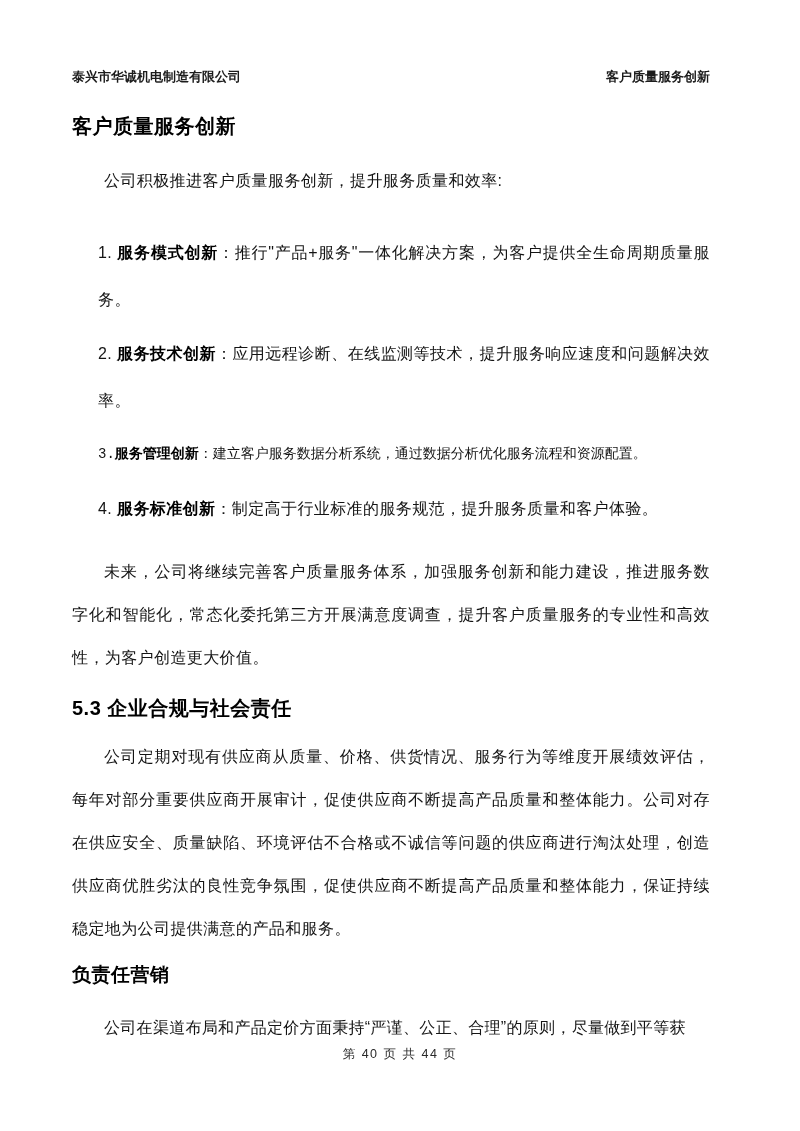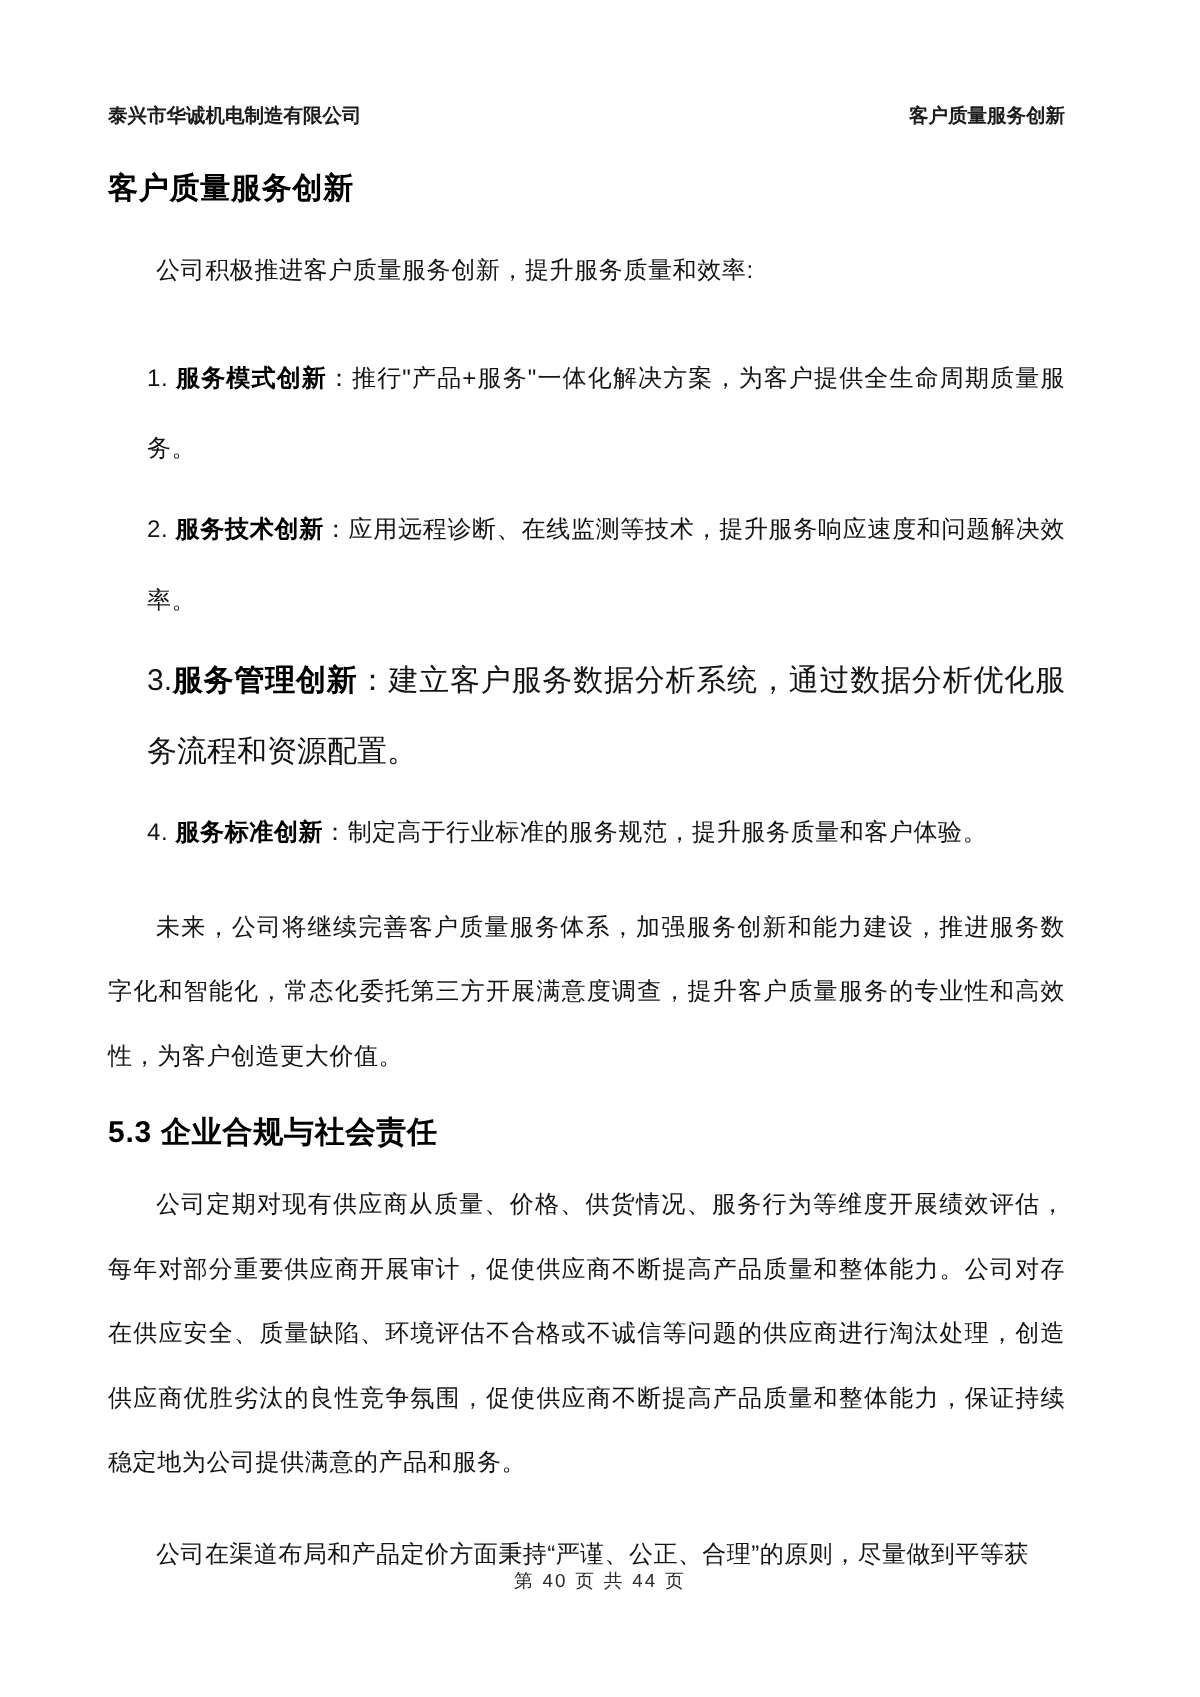--- a/index.html
+++ b/index.html
@@ -65,22 +65,23 @@
   .service-item {
     font-size: 16px;
     line-height: 47px;
     letter-spacing: 0.4px;
     text-align: justify;
     margin: 0 0 7px 0;
     color: #141414;
   }
   
   .service-item:nth-child(3) {
-    font-size: 20px;
+    font-size: 14px;
     letter-spacing: 0px;
+    font-family: Liberation Mono, monospace;
   }
   .item-num { font-weight: 400; }
   .item-label { font-weight: 700; color: #000000; }
   .item-colon { font-weight: 400; }
   .closing { margin-top: 18px; }
   .body-para { margin-top: 14px; }
   .marketing-para {
     margin-top: 18px;
     white-space: nowrap;
     overflow: hidden;
@@ -119,20 +120,21 @@
         <li class="service-item"><span class="item-num">3.</span><span class="item-label">服务管理创新</span><span class="item-colon">：</span><span class="item-text">建立客户服务数据分析系统，通过数据分析优化服务流程和资源配置。</span></li>
         <li class="service-item"><span class="item-num">4. </span><span class="item-label">服务标准创新</span><span class="item-colon">：</span><span class="item-text">制定高于行业标准的服务规范，提升服务质量和客户体验。</span></li>
       </ol>
 
     <p class="para indent closing">未来，公司将继续完善客户质量服务体系，加强服务创新和能力建设，推进服务数字化和智能化，常态化委托第三方开展满意度调查，提升客户质量服务的专业性和高效性，为客户创造更大价值。</p>
 
     <h1 class="heading h-sec">5.3 企业合规与社会责任</h1>
 
     <p class="para indent body-para">公司定期对现有供应商从质量、价格、供货情况、服务行为等维度开展绩效评估，每年对部分重要供应商开展审计，促使供应商不断提高产品质量和整体能力。公司对存在供应安全、质量缺陷、环境评估不合格或不诚信等问题的供应商进行淘汰处理，创造供应商优胜劣汰的良性竞争氛围，促使供应商不断提高产品质量和整体能力，保证持续稳定地为公司提供满意的产品和服务。</p>
 
+    <h1 class="heading h-sub">负责任营销</h1>
 
     <p class="para indent marketing-para">公司在渠道布局和产品定价方面秉持“严谨、公正、合理”的原则，尽量做到平等获</p>
 
   </div>
 
   <footer class="page-footer">
     <span>第 40 页 共 44 页</span>
   </footer>
 
 </div>

